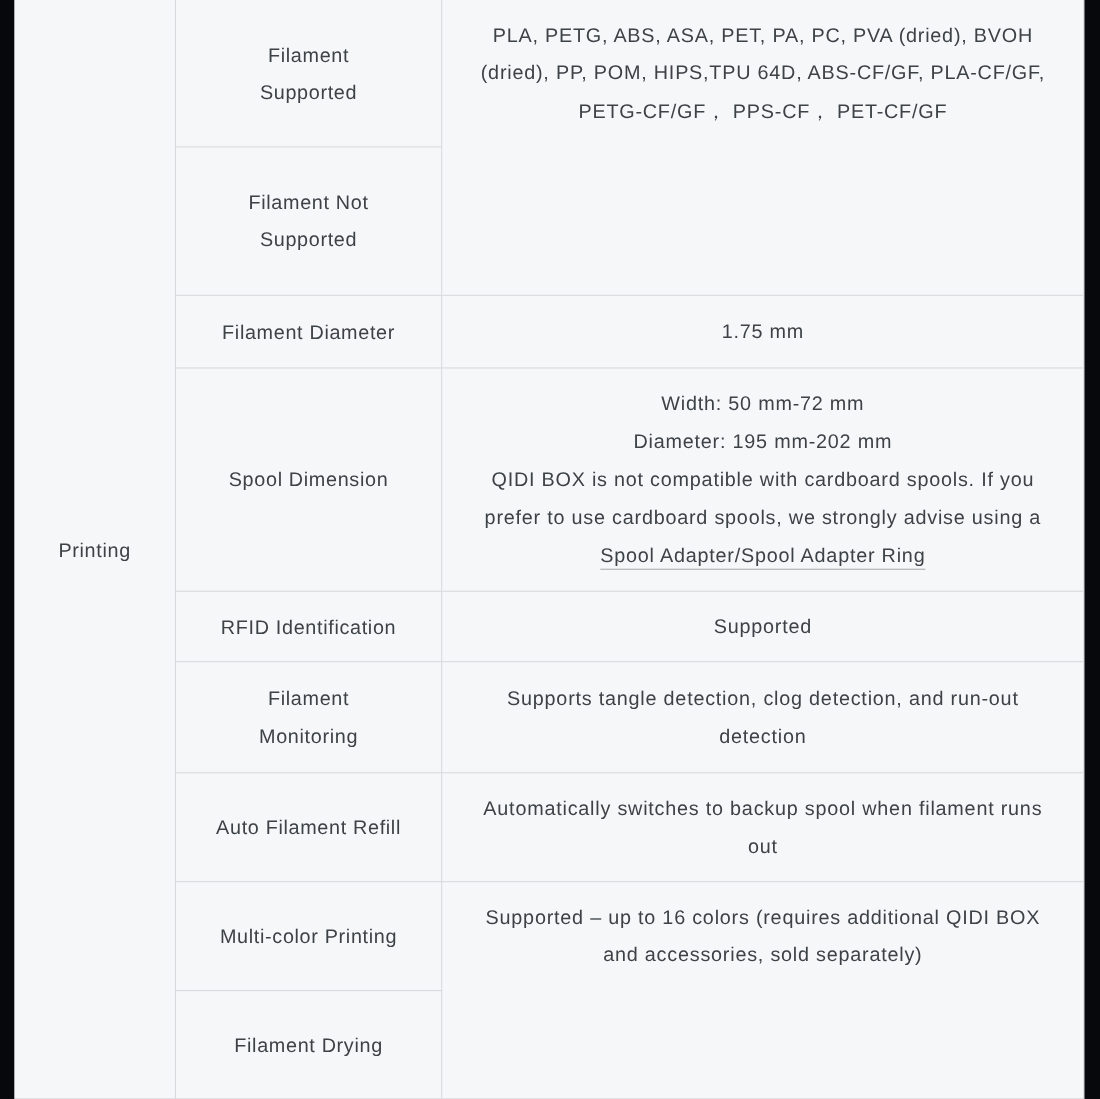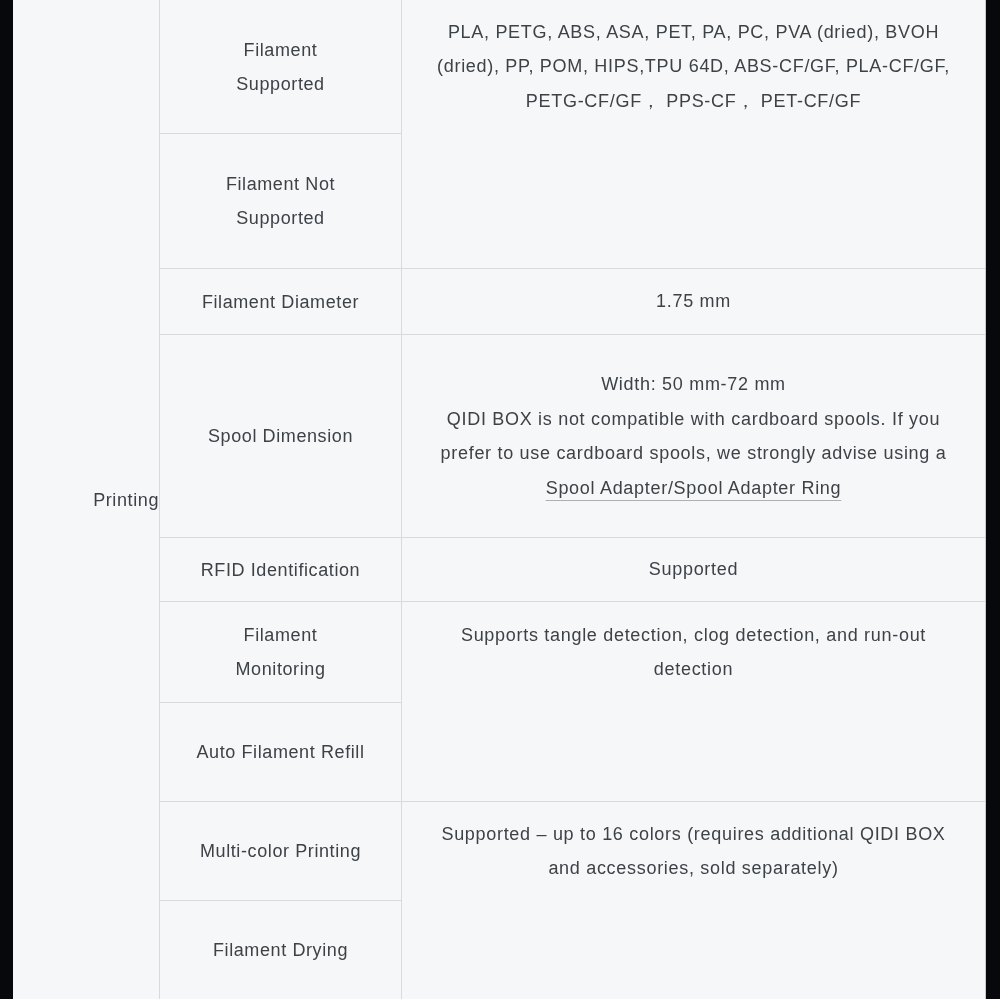--- a/index.html
+++ b/index.html
@@ -33,21 +33,20 @@
     display:flex;flex-direction:column;
     align-items:center;justify-content:center;
     text-align:center;
     font-size:18px;
     letter-spacing:0.6px;
     line-height:34px;
   }
   .cat-cell{
     grid-column:1;grid-row:1 / span 9;
     border-right:1px solid var(--border);
-    align-items:flex-end;
   }
   .lbl{grid-column:2;border-right:1px solid var(--border);padding:0 24px;}
   .val{grid-column:3;padding:0 28px;line-height:34.5px;letter-spacing:0.7px;}
   .lbl,.val{border-top:1px solid var(--border);}
   .r1{grid-row:1;border-top:none;}
   .r2{grid-row:2;} .r3{grid-row:3;} .r4{grid-row:4;} .r5{grid-row:5;}
   .r6{grid-row:6;align-items:center;} .r7{grid-row:7;} .r8{grid-row:8;} .r9{grid-row:9;}
   .wrap2{display:inline-block;max-width:150px;}
   .spool-link{
     color:var(--text);
@@ -86,40 +85,44 @@
     </div>
     <div class="cell val r3">
       <span>1.75 mm</span>
     </div>
 
     <div class="cell lbl r4">
       <span>Spool Dimension</span>
     </div>
     <div class="cell val r4">
       <div>Width: 50 mm-72 mm</div>
+      <div>Diameter: 195 mm-202 mm</div>
       <div><span>QIDI BOX is not compatible with cardboard spools. If you prefer to use cardboard spools, we strongly advise using a </span><a class="spool-link">Spool Adapter/Spool Adapter Ring</a></div>
     </div>
 
     <div class="cell lbl r5">
       <span>RFID Identification</span>
     </div>
     <div class="cell val r5">
       <span>Supported</span>
     </div>
 
     <div class="cell lbl r6">
       <span class="wrap2">Filament Monitoring</span>
     </div>
     <div class="cell val r6">
       <span>Supports tangle detection, clog detection, and run-out detection</span>
     </div>
 
     <div class="cell lbl r7">
       <span>Auto Filament Refill</span>
     </div>
+    <div class="cell val r7">
+      <span>Automatically switches to backup spool when filament runs out</span>
+    </div>
 
     <div class="cell lbl r8">
       <span>Multi-color Printing</span>
     </div>
     <div class="cell val r8">
       <span>Supported – up to 16 colors (requires additional QIDI BOX and accessories, sold separately)</span>
     </div>
 
     <div class="cell lbl r9">
       <span>Filament Drying</span>

